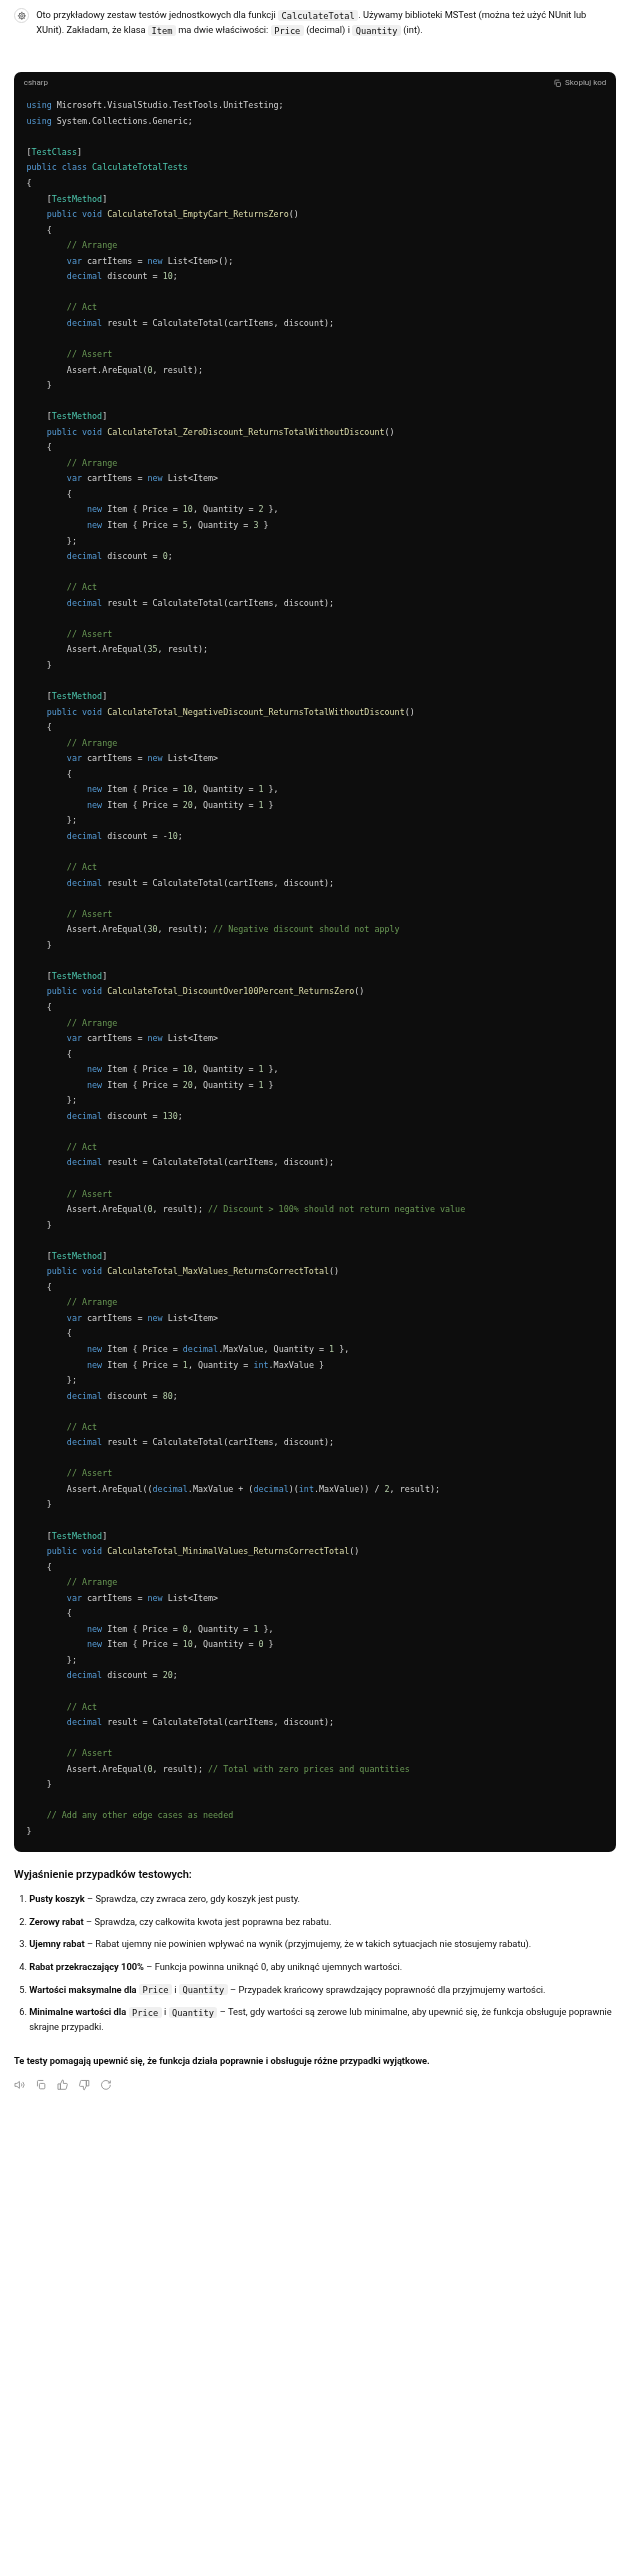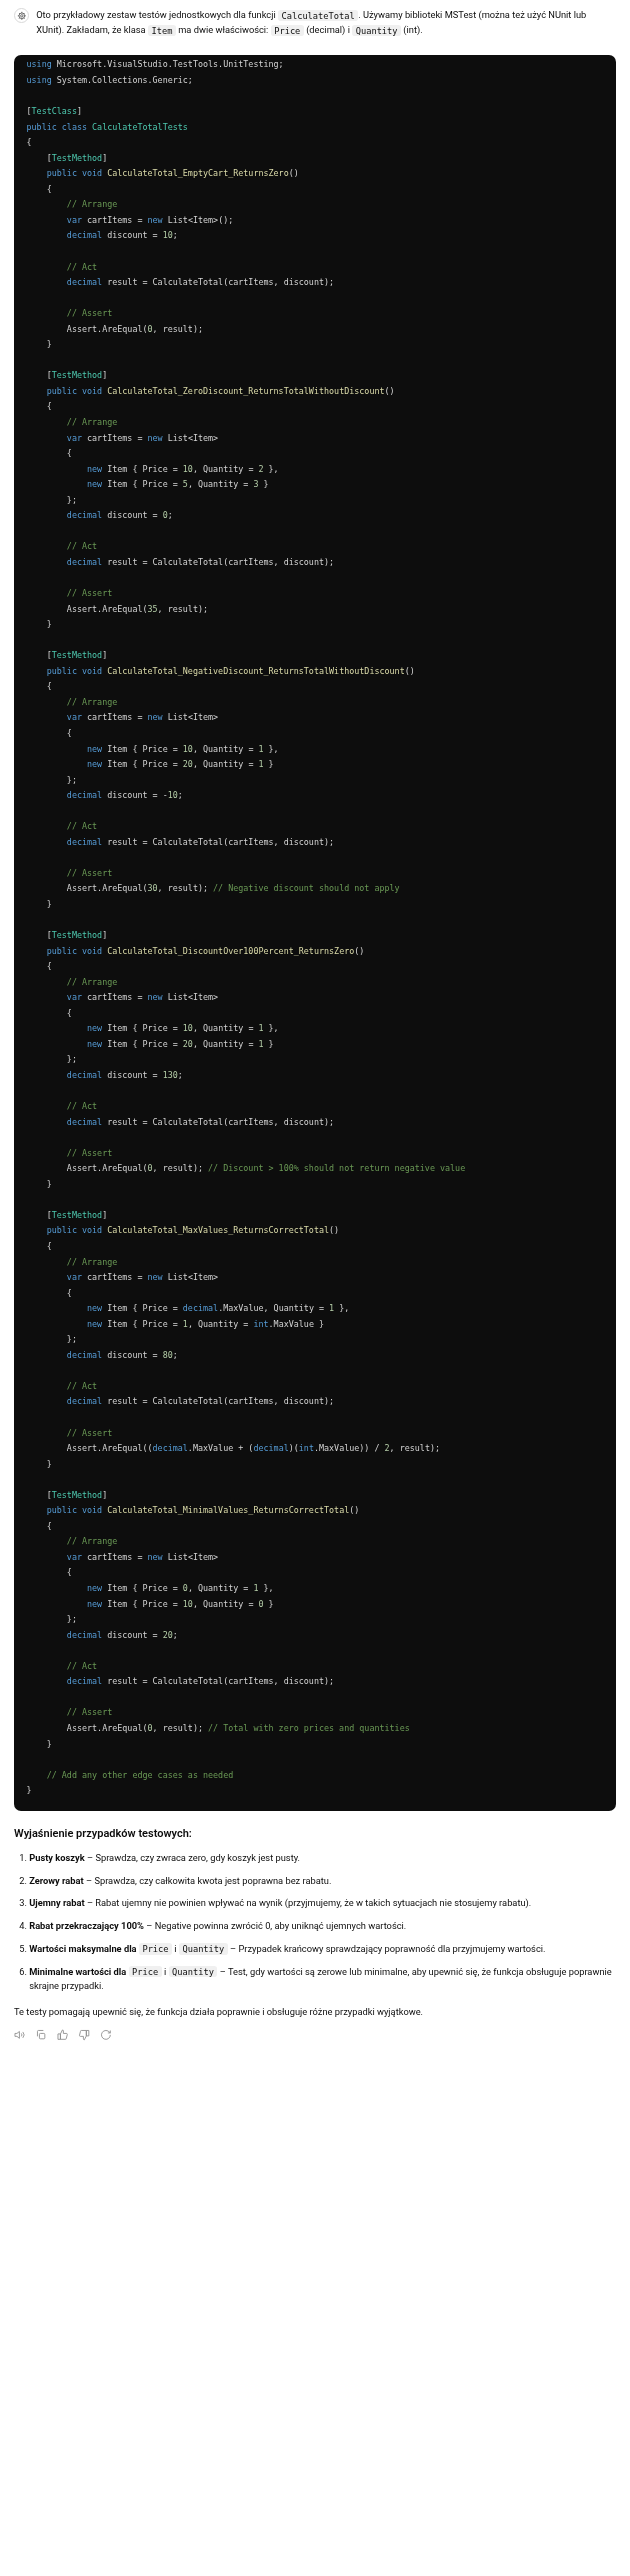--- a/index.html
+++ b/index.html
@@ -1,56 +1,66 @@
 <!DOCTYPE html>
 <html style="font-size:11px"><head>
   <meta charset="utf-8">
   <style>
     * { margin: 0; padding: 0; box-sizing: border-box; }
     body { font-family: -apple-system, BlinkMacSystemFont, "Segoe UI", Roboto, sans-serif; background: #fff; color: #0d0d0d; font-size: 9.3px; line-height: 1.6; padding: 8.3px 14px; }
-    .intro { margin-bottom: 11px; }
+    .intro { margin-bottom: 28px; }
     .inline-code { background: #f0f0f0; padding: 0.7px 3.5px; border-radius: 2.8px; font-family: ui-monospace, Menlo, Monaco, monospace; font-size: 8.7px; }
     .avatar { width: 15.2px; height: 15.2px; border-radius: 50%; border: 0.7px solid #d9d9d9; display: inline-flex; align-items: center; justify-content: center; margin-right: 7px; flex-shrink: 0; }
     .avatar svg { width: 9.7px; height: 9.7px; }
     .intro-row { display: flex; align-items: flex-start; }
     .code-block { background: #0d0d0d; border-radius: 7px; overflow: hidden; margin: 5.5px 0 14px 0; }
     .code-header { display: flex; justify-content: space-between; align-items: center; padding: 5.5px 9.7px; color: #a9a9a9; font-size: 8px; }
     .copy-btn { display: inline-flex; align-items: center; gap: 3.5px; color: #a9a9a9; cursor: pointer; font-size: 8px; }
     .copy-btn svg { width: 9px; height: 9px; }
     pre { padding: 2.8px 12.5px 12.5px 12.5px; overflow-x: auto; }
     code.block { font-family: ui-monospace, Menlo, Monaco, Consolas, monospace; font-size: 8.4px; line-height: 1.85; color: #d4d4d4; white-space: pre; }
     .k-blue { color: #569cd6; }
     .k-teal { color: #4ec9b0; }
     .k-yellow { color: #dcdcaa; }
     .k-green { color: #6a9955; }
     .k-lgreen { color: #b5cea8; }
     h3 { font-size: 11px; font-weight: 600; margin: 12.5px 0 8.3px 0; }
     ol { padding-left: 15.2px; margin-top: 8px; }
     ol li { margin-bottom: 8.3px; line-height: 1.55; }
-    .footer-note { margin-top: 11px; margin-bottom: 9.7px; }
+    .footer-note { margin-top: 20px; margin-bottom: 9.7px; font-weight: bold; }
     .action-bar { display: flex; gap: 9.7px; color: #8e8e8e; }
     .action-bar svg { width: 11.8px; height: 11.8px; cursor: pointer; }
   </style>
 </head>
 <body>
 
 <div class="intro-row">
   <span class="avatar">
     <svg viewBox="0 0 24 24" fill="none" stroke="#0d0d0d" stroke-width="1.4">
         <circle cx="12" cy="12" r="3"></circle>
         <circle cx="12" cy="12" r="7"></circle>
         <path d="M12 2v3M12 19v3M2 12h3M19 12h3M5 5l2 2M17 17l2 2M5 19l2-2M17 7l2-2"></path>
       </svg>
   </span>
   <div class="intro">
     <span>Oto przykładowy zestaw testów jednostkowych dla funkcji </span><code class="inline-code">CalculateTotal</code><span>. Używamy biblioteki MSTest (można też użyć NUnit lub XUnit). Zakładam, że klasa </span><code class="inline-code">Item</code><span> ma dwie właściwości: </span><code class="inline-code">Price</code><span> (decimal) i </span><code class="inline-code">Quantity</code><span> (int).</span>
   </div>
 </div>
 
 <div class="code-block">
+  <div class="code-header">
+    <span>csharp</span>
+    <span class="copy-btn">
+      <svg viewBox="0 0 24 24" fill="none" stroke="currentColor" stroke-width="2">
+          <rect x="9" y="9" width="11" height="11" rx="2"></rect>
+          <path d="M5 15V5a2 2 0 0 1 2-2h10"></path>
+        </svg>
+      <span>Skopiuj kod</span>
+    </span>
+  </div>
   <pre><code class="block"><span class="k-blue">using</span><span> Microsoft.VisualStudio.TestTools.UnitTesting;</span>
 <span class="k-blue">using</span><span> System.Collections.Generic;</span>
 
 <span>[</span><span class="k-teal">TestClass</span><span>]</span>
 <span class="k-blue">public</span><span class="k-blue"> class </span><span class="k-teal">CalculateTotalTests</span>
 <span>{</span>
 <span>    [</span><span class="k-teal">TestMethod</span><span>]</span>
 <span class="k-blue">    public</span><span class="k-blue"> void </span><span class="k-yellow">CalculateTotal_EmptyCart_ReturnsZero</span><span>()</span>
 <span>    {</span>
 <span class="k-green">        // Arrange</span>
@@ -156,21 +166,21 @@
 
 <span class="k-green">    // Add any other edge cases as needed</span>
 <span>}</span></code></pre>
 </div>
 
 <h3>Wyjaśnienie przypadków testowych:</h3>
 <ol>
   <li><strong>Pusty koszyk</strong><span> – Sprawdza, czy zwraca zero, gdy koszyk jest pusty.</span></li>
   <li><strong>Zerowy rabat</strong><span> – Sprawdza, czy całkowita kwota jest poprawna bez rabatu.</span></li>
   <li><strong>Ujemny rabat</strong><span> – Rabat ujemny nie powinien wpływać na wynik (przyjmujemy, że w takich sytuacjach nie stosujemy rabatu).</span></li>
-  <li><strong>Rabat przekraczający 100%</strong><span> – Negative powinna zwrócić 0, aby uniknąć ujemnych wartości.</span></li>
+  <li><strong>Rabat przekraczający 100%</strong><span> – Funkcja powinna uniknąć 0, aby uniknąć ujemnych wartości.</span></li>
   <li><strong>Wartości maksymalne dla </strong><code class="inline-code">Price</code><span> i </span><code class="inline-code">Quantity</code><span> – Przypadek krańcowy sprawdzający poprawność dla przyjmujemy wartości.</span></li>
   <li><strong>Minimalne wartości dla </strong><code class="inline-code">Price</code><span> i </span><code class="inline-code">Quantity</code><span> – Test, gdy wartości są zerowe lub minimalne, aby upewnić się, że funkcja obsługuje poprawnie skrajne przypadki.</span></li>
 </ol>
 
 <p class="footer-note">Te testy pomagają upewnić się, że funkcja działa poprawnie i obsługuje różne przypadki wyjątkowe.</p>
 
 <div class="action-bar">
   <svg viewBox="0 0 24 24" fill="none" stroke="currentColor" stroke-width="1.8">
       <path d="M11 5 6 9H2v6h4l5 4V5zM15 9a5 5 0 0 1 0 6M18 6a9 9 0 0 1 0 12"></path>
     </svg>

